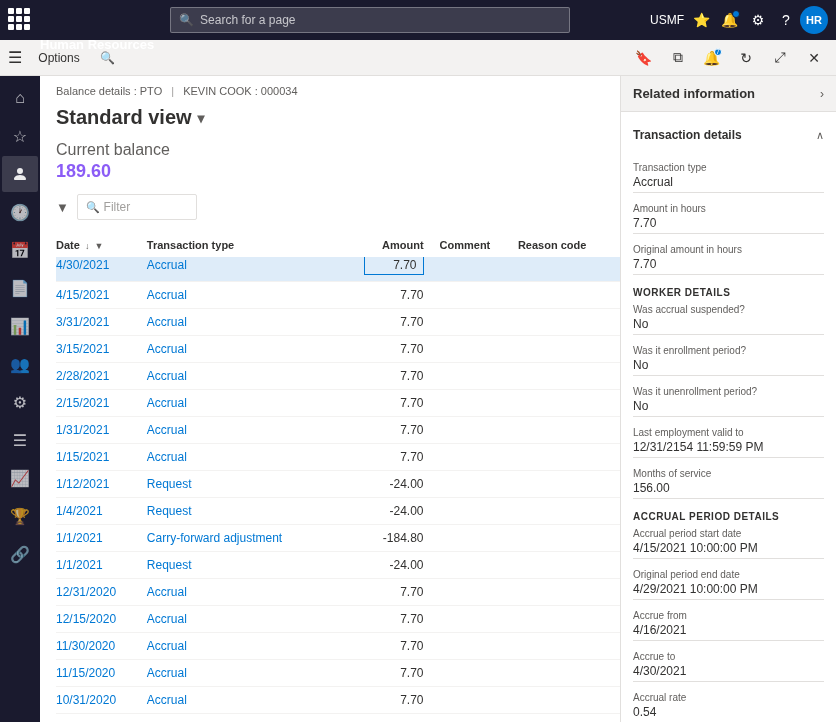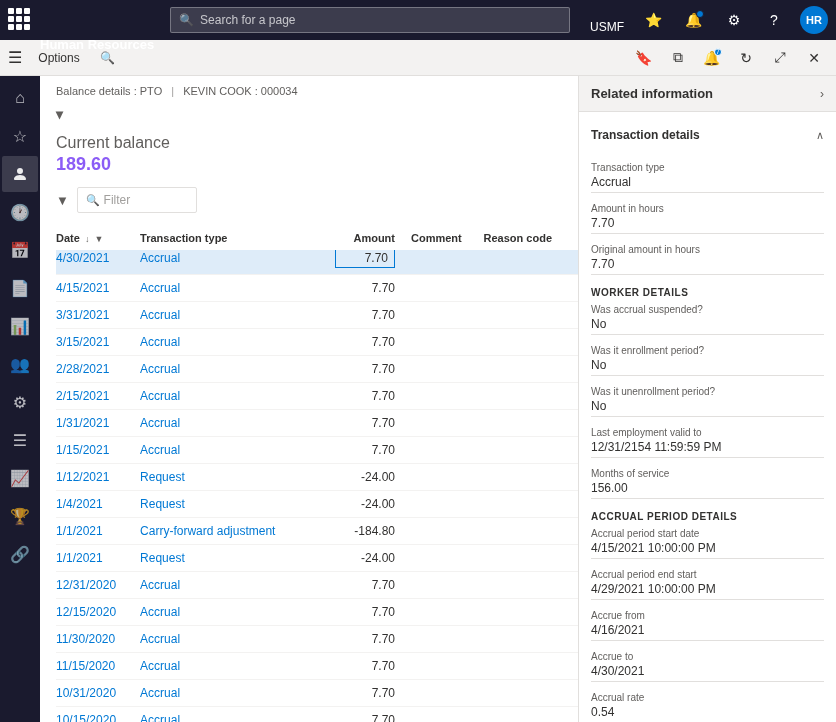--- a/index.html
+++ b/index.html
@@ -30,21 +30,21 @@
       background: rgba(255,255,255,0.15);
       border: 1px solid rgba(255,255,255,0.3);
       border-radius: 2px;
       display: flex; align-items: center;
       padding: 0 8px; height: 26px;
       color: rgba(255,255,255,0.7); font-size: 12px;
     }
     .top-nav .search-bar span { margin-right: 6px; }
     .top-nav-right {
       margin-left: auto;
-      display: flex; align-items: flex-end; gap: 12px;
+      display: flex; align-items: center; gap: 0;
     }
     .top-nav-right .user-badge {
       width: 28px; height: 28px; border-radius: 50%;
       background: #0078d4;
       display: flex; align-items: center; justify-content: center;
       font-size: 11px; font-weight: 600; color: white;
     }
     .top-nav-right .icon-btn {
       width: 28px; height: 28px;
       display: flex; align-items: center; justify-content: center;
@@ -207,21 +207,21 @@
     .amount-cell-selected {
       border: 1px solid #0078d4;
       padding: 2px 6px;
       min-width: 60px;
       display: inline-block;
       text-align: right;
     }
 
     
     .right-panel {
-      width: 258px;
+      width: 216px;
       background: white;
       border-left: 1px solid #e1dfdd;
       overflow-y: auto;
       flex-shrink: 0;
     }
     .right-panel-header {
       display: flex; align-items: center; justify-content: space-between;
       padding: 10px 12px;
       background: #f3f2f1;
       border-bottom: 1px solid #e1dfdd;
@@ -343,20 +343,21 @@
     <div class="breadcrumb-bar">
       <span class="breadcrumb-text">
         <span>Balance details : PTO</span>
         <span class="sep"> | </span>
         <span>KEVIN COOK : 000034</span>
       </span>
     </div>
 
     <div class="page-header">
       <div class="page-title">
+        <span>Standard view</span>
         <span class="chevron">▾</span>
       </div>
     </div>
 
     <div class="balance-section">
       <div class="balance-label">Current balance</div>
       <div class="balance-value">189.60</div>
     </div>
 
     <div class="filter-row">
@@ -595,21 +596,21 @@
         <div class="rp-label">Months of service</div>
         <div class="rp-value">156.00</div>
       </div>
 
       <div class="rp-subsection-title">ACCRUAL PERIOD DETAILS</div>
       <div class="rp-field">
         <div class="rp-label">Accrual period start date</div>
         <div class="rp-value">4/15/2021 10:00:00 PM</div>
       </div>
       <div class="rp-field">
-        <div class="rp-label">Accrual period end start</div>
+        <div class="rp-label">Original period end date</div>
         <div class="rp-value">4/29/2021 10:00:00 PM</div>
       </div>
       <div class="rp-field">
         <div class="rp-label">Accrue from</div>
         <div class="rp-value">4/16/2021</div>
       </div>
       <div class="rp-field">
         <div class="rp-label">Accrue to</div>
         <div class="rp-value">4/30/2021</div>
       </div>

